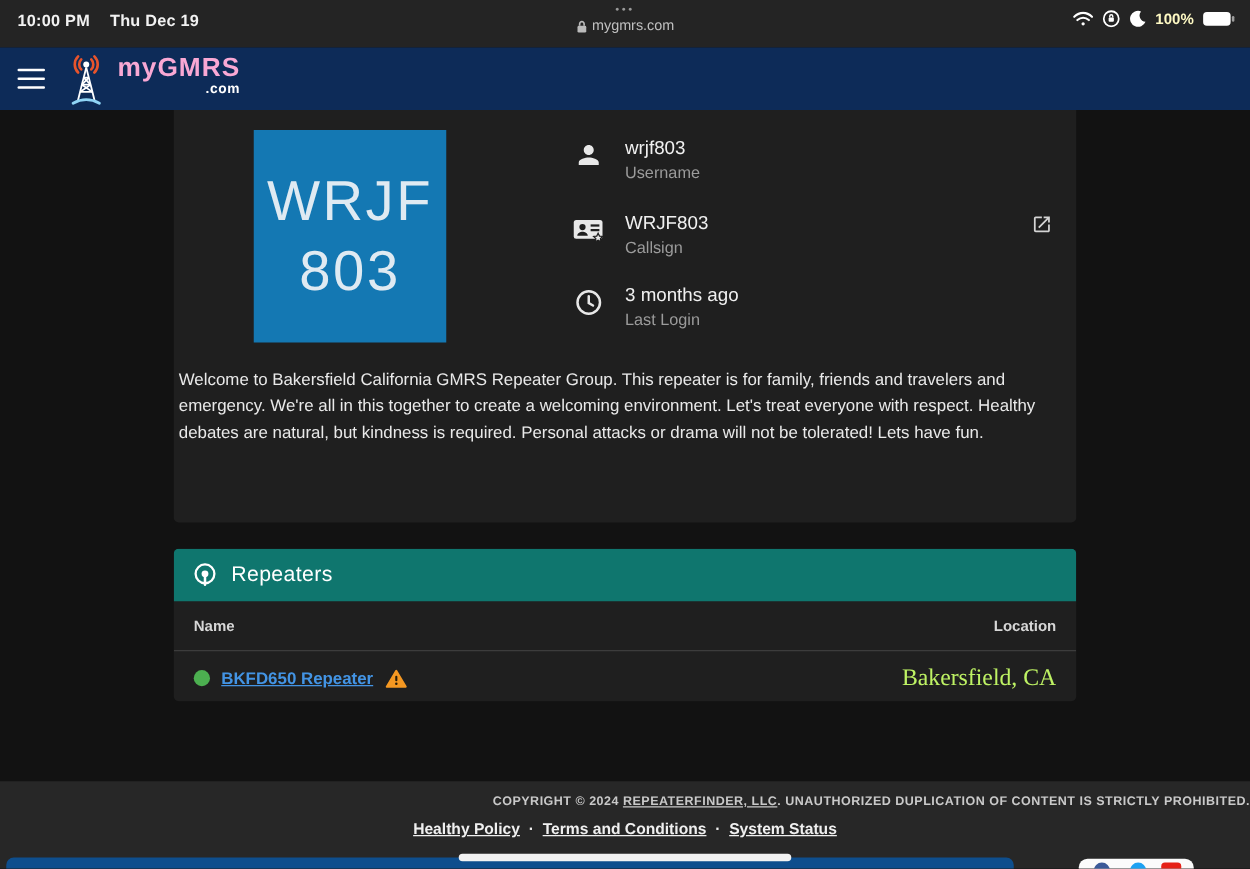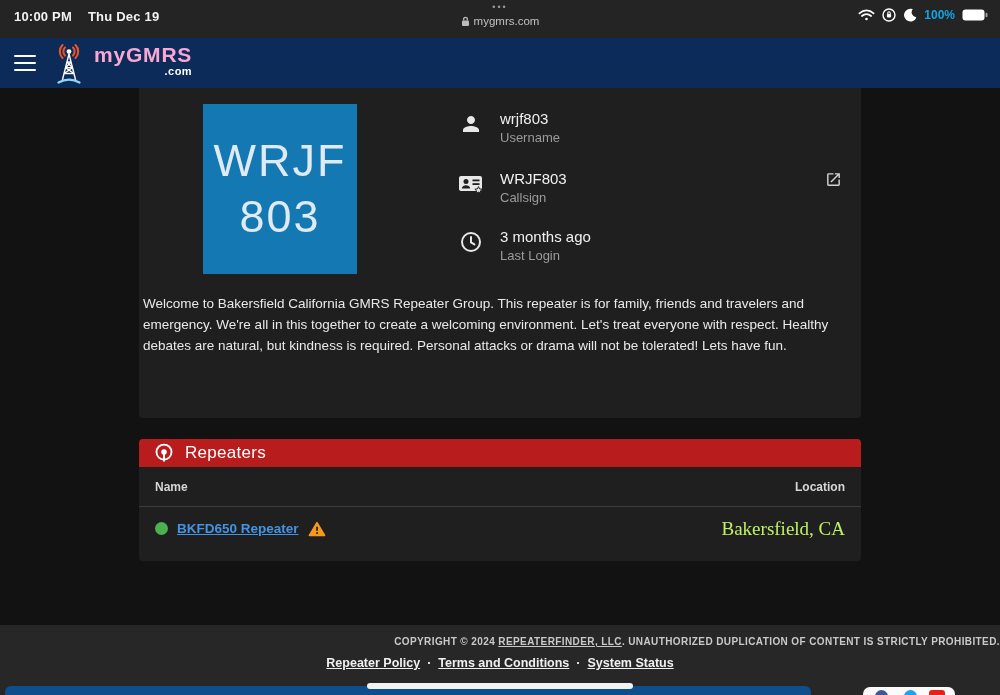--- a/index.html
+++ b/index.html
@@ -16,21 +16,21 @@
     position:absolute; top:0; left:0; width:1000px; height:38px;
     background:#242424; color:#fff; z-index:5;
   }
   .sb-left { position:absolute; left:14px; top:9px; display:flex; gap:16px;
     font-size:13px; font-weight:700; color:#f2f2f2; letter-spacing:.2px; }
   .sb-center { position:absolute; left:0; right:0; top:2px; text-align:center; }
   .sb-dots { font-size:9px; letter-spacing:2px; color:#9a9a9a; line-height:10px; }
   .sb-url { margin-top:3px; display:flex; justify-content:center; align-items:center; gap:4px;
     font-size:11.5px; color:#c0c0c0; }
   .sb-right { position:absolute; right:12px; top:8px; display:flex; align-items:center; gap:7px; }
-  .sb-right .pct { font-size:12px; font-weight:700; color:#0ea5e9; }
+  .sb-right .pct { font-size:12px; font-weight:700; color:#fef9c3; }
 
   
   .navbar {
     position:absolute; top:38px; left:0; width:1000px; height:50px;
     background:#0d2b58; z-index:5; display:flex; align-items:center;
   }
   .hamburger { margin-left:14px; width:22px; display:flex; flex-direction:column; gap:4.5px; cursor:pointer; }
   .hamburger span { display:block; height:2.6px; background:#fff; border-radius:1px; }
   .brand { display:flex; align-items:flex-start; margin-left:12px; cursor:pointer; }
   .brand-text { display:flex; flex-direction:column; margin-left:4px; margin-top:5px; }
@@ -60,21 +60,21 @@
     position:absolute; left:4px; top:205px; width:694px;
     font-size:13.5px; color:#e9e9e9; line-height:21px;
   }
 
   
   .repeaters-card {
     position:absolute; left:139px; top:439px; width:722px; height:122px;
     background:#1f1f1f; border-radius:4px; overflow:hidden;
   }
   .rep-header {
-    height:28px; background:#b91c1c; display:flex; align-items:center; gap:10px;
+    height:42px; background:#0f766e; display:flex; align-items:center; gap:10px;
     padding-left:14px; color:#fff;
   }
   .rep-title { font-size:17px; font-weight:400; letter-spacing:.3px; }
   .rep-thead {
     height:40px; display:flex; justify-content:space-between; align-items:center;
     padding:0 16px; border-bottom:1px solid #3c3c3c;
   }
   .rep-thead span { font-size:12px; font-weight:700; color:#d6d6d6; }
   .rep-row {
     height:43px; display:flex; justify-content:space-between; align-items:center; padding:0 16px;
@@ -288,21 +288,21 @@
         </svg>
       </span>
     </span>
     <span class="rep-loc">Bakersfield, CA</span>
   </div>
 </div>
 
 <div class="footer">
   <div class="copyright"><span>COPYRIGHT © 2024 </span><a>REPEATERFINDER, LLC</a><span>. UNAUTHORIZED DUPLICATION OF CONTENT IS STRICTLY PROHIBITED.</span></div>
   <div class="footer-links">
-    <a>Repeater Policy</a>
+    <a>Healthy Policy</a>
     <span>·</span>
     <a>Terms and Conditions</a>
     <span>·</span>
     <a>System Status</a>
   </div>
 </div>
 
 <div class="bottom-banner"></div>
 <div class="social-tray">
   <span class="si si-fb"></span>

